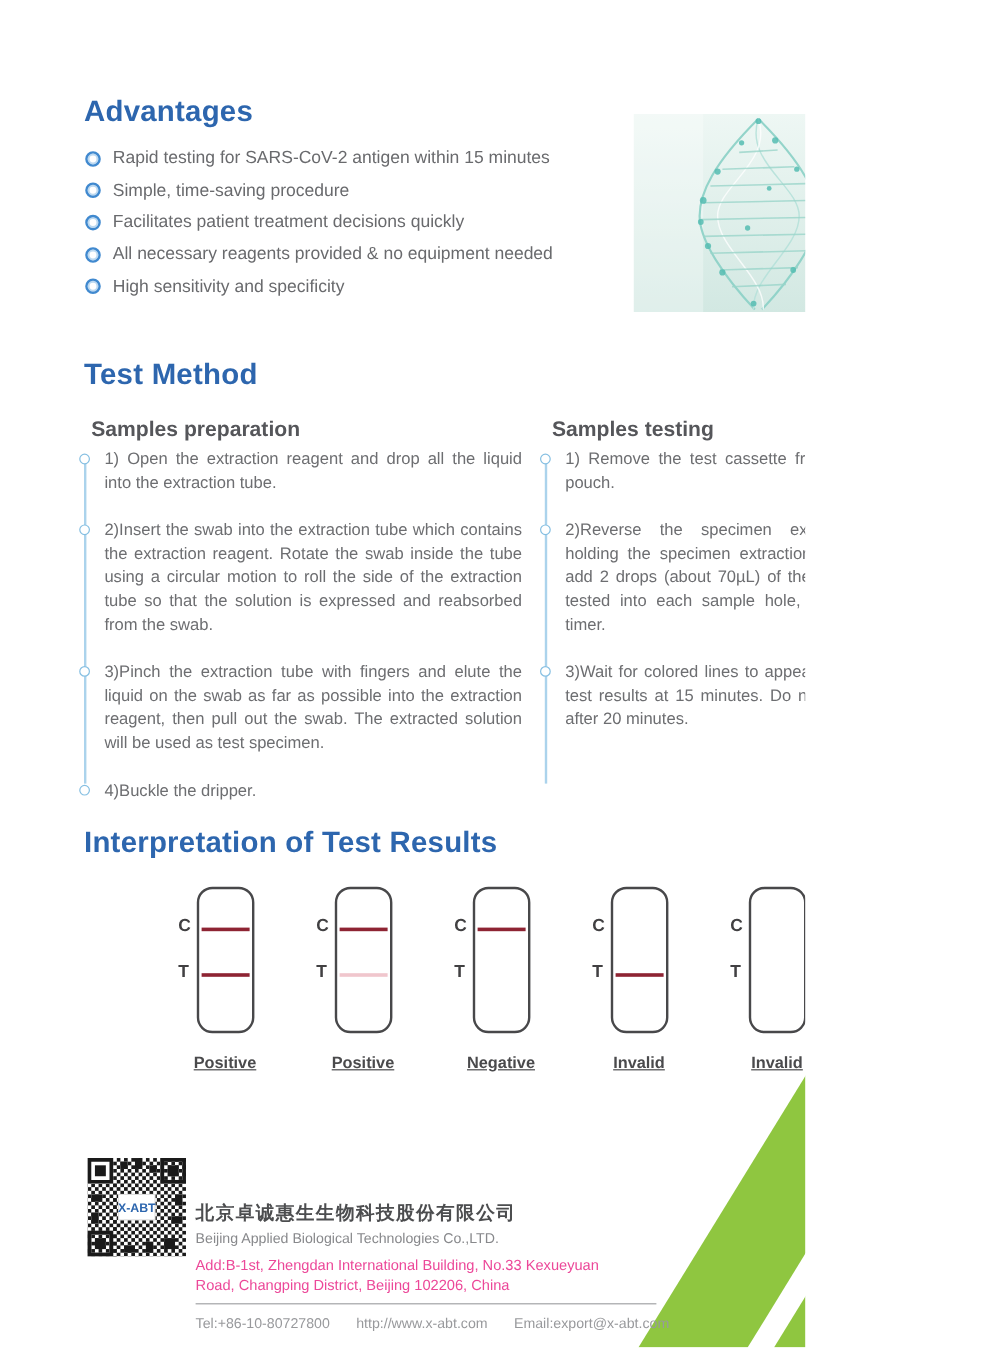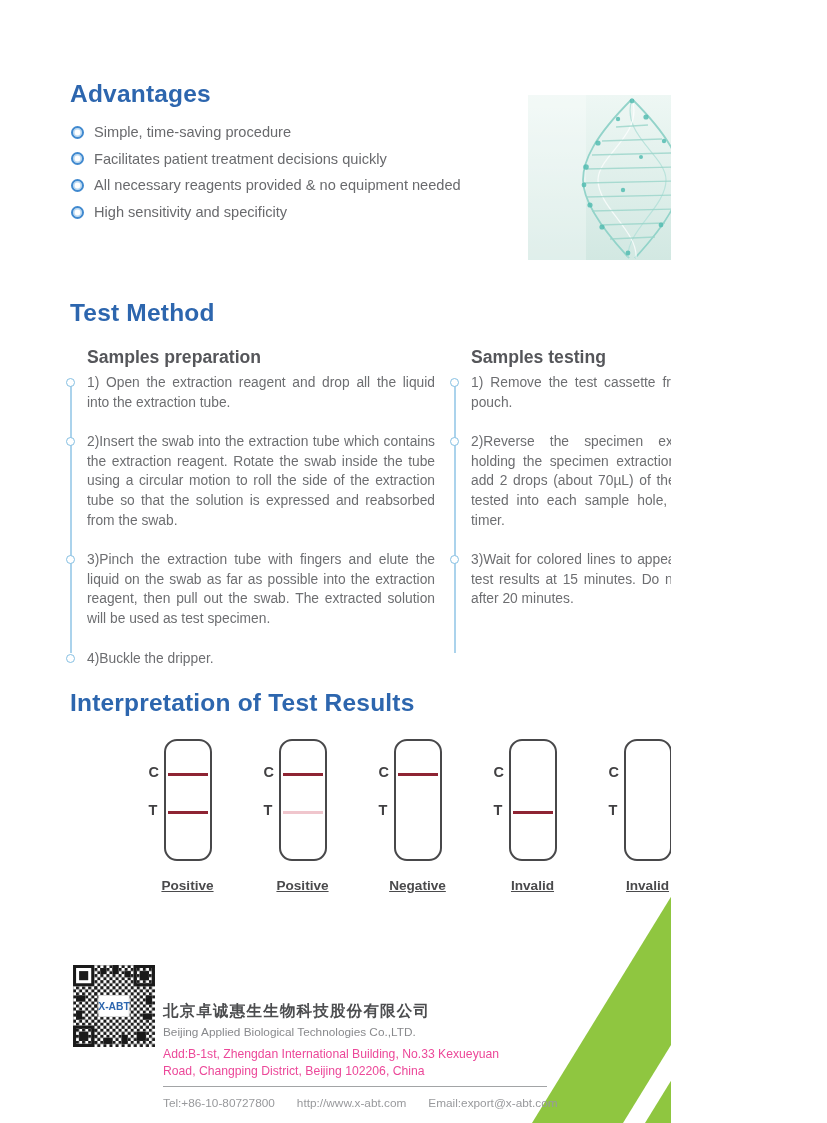--- a/index.html
+++ b/index.html
@@ -18,21 +18,21 @@
   .ring{flex:0 0 auto;width:13px;height:13px;border-radius:50%;border:2.6px solid #4089cf;
         box-shadow:inset 0 0 0 1.6px #bcd9f1;box-sizing:border-box;background:#fff;}
 
   
   .hero{position:absolute;left:528px;top:95px;width:234px;height:165px;}
 
   
   .tm-col{position:absolute;top:347px;}
   .tm-col.left{left:66px;width:369px;}
   .tm-col.right{left:450px;width:314px;}
-  .tm-heading{margin-left:21px;font-size:17.6px;font-weight:bold;color:#55565a;margin-bottom:5px;}
+  .tm-heading{margin-left:10px;font-size:17.6px;font-weight:bold;color:#55565a;margin-bottom:5px;}
   .tl-line{position:absolute;left:4px;top:34px;width:1.6px;height:272px;background:#abd3ec;}
   .step{position:relative;margin-left:21px;margin-bottom:20px;font-size:13.8px;line-height:19.6px;
         text-align:justify;color:#6d6e71;}
   .step::before{content:"";position:absolute;left:-21px;top:5px;width:9px;height:9px;box-sizing:border-box;
         border:1.6px solid #85bfe2;background:#fff;border-radius:50%;}
 
   
   .cassette-row{position:absolute;left:130px;top:739px;width:575px;display:flex;}
   .cassette-cell{width:115px;display:flex;flex-direction:column;align-items:center;}
   .cassette{position:relative;width:44px;height:118px;border:2.2px solid #48484a;border-radius:13px;
@@ -64,20 +64,24 @@
 
 <div class="page">
 
   <svg class="stripes" viewBox="0 0 827 1123" aria-hidden="true">
     <polygon points="532,1123 623,1123 827,791 827,643" fill="#8fc640"></polygon>
     <polygon points="645,1123 673,1123 827,873 827,827" fill="#8fc640"></polygon>
   </svg>
 
   <div class="h1 t-adv">Advantages</div>
   <div class="adv-list">
+    <div class="adv-item">
+      <span class="ring"></span>
+      <span>Rapid testing for SARS-CoV-2 antigen within 15 minutes</span>
+    </div>
     <div class="adv-item">
       <span class="ring"></span>
       <span>Simple, time-saving procedure</span>
     </div>
     <div class="adv-item">
       <span class="ring"></span>
       <span>Facilitates patient treatment decisions quickly</span>
     </div>
     <div class="adv-item">
       <span class="ring"></span>

